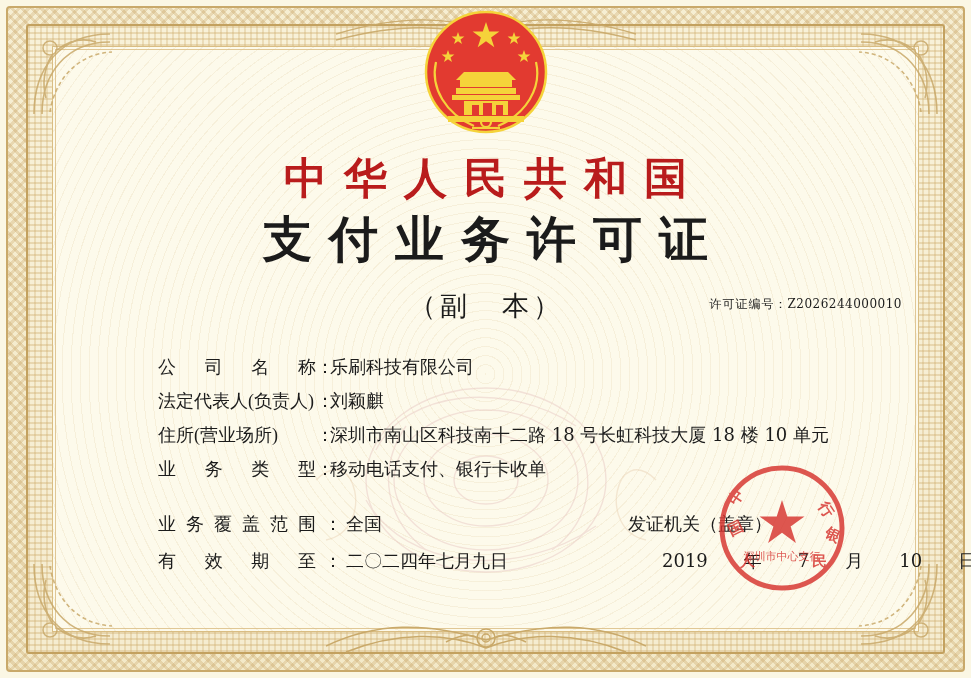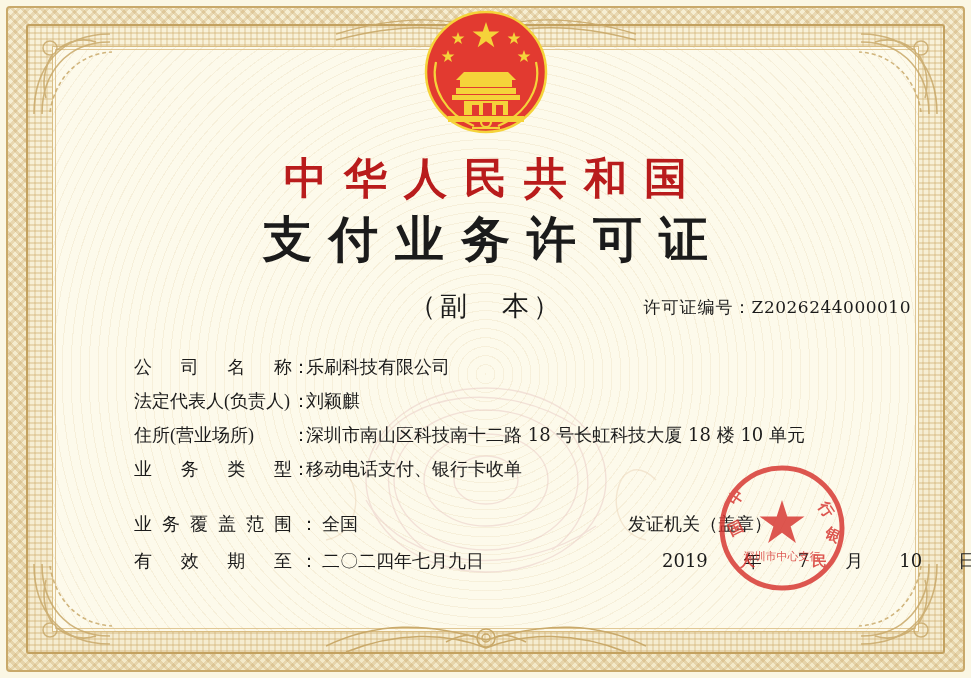--- a/index.html
+++ b/index.html
@@ -171,24 +171,24 @@
     left: 389px;
     top: 0;
     font-family: "DejaVu Serif", "Liberation Serif", serif;
     font-size: 27px;
     color: #1b1b1b;
     letter-spacing: 4px;
     margin-left: 20px;
   }
   .serial {
     position: absolute;
-    right: 60px;
+    right: 69px;
     top: 8px;
     font-family: "DejaVu Serif", "Liberation Serif", serif;
-    font-size: 17px;
+    font-size: 12px;
     color: #1b1b1b;
     white-space: nowrap;
   }
   .serial .serial-label { letter-spacing: 1px; }
   .serial .serial-value { letter-spacing: 0.5px; }
 
   
   .info-block {
     position: absolute;
     left: 134px;
@@ -202,20 +202,21 @@
     font-family: "DejaVu Serif", "Liberation Serif", serif;
     font-size: 18px;
     color: #1b1b1b;
     white-space: nowrap;
   }
   .info-label {
     width: 158px;
     flex: 0 0 158px;
     text-align: justify;
     text-align-last: justify;
+    padding-left: 24px;
   }
   .info-label.tight { text-align-last: left; letter-spacing: 0px; font-family: Liberation Serif, serif; }
   .info-colon { width: 14px; flex: 0 0 14px; }
   .info-value { flex: 1 1 auto; }
 
   
   .lower-block {
     position: absolute;
     left: 134px;
     top: 512px;

